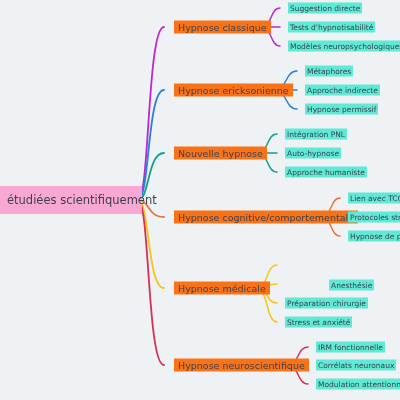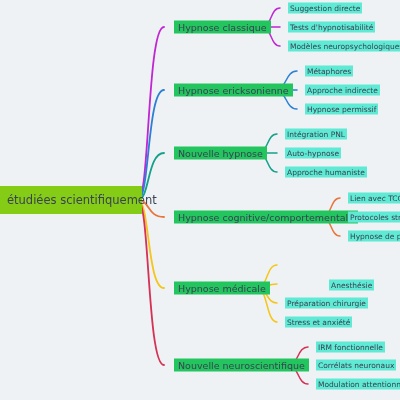--- a/index.html
+++ b/index.html
@@ -30,21 +30,21 @@
     white-space: nowrap;
     padding: 7px 9px 7px 7px;
     box-sizing: border-box;
     z-index: 5;
   }
   .branch-label {
     position: absolute;
     color: #3b4252;
     font-size: 9.5px;
     white-space: nowrap;
-    background: #22c55e;
+    background: #f97316;
     padding: 1px 4px;
     z-index: 4;
     transform: translateY(-50%);
   }
   .leaf-label {
     position: absolute;
     color: #3b4252;
     font-size: 7.5px;
     white-space: nowrap;
     background: #5eead4;
@@ -79,21 +79,21 @@
       <path d="M 257 288 C 268 288, 266 265, 277 265" fill="none" stroke="#f5c518" stroke-width="1.5" stroke-linecap="round"></path>
       <path d="M 257 288 C 268 288, 266 284, 277 284" fill="none" stroke="#f5c518" stroke-width="1.5" stroke-linecap="round"></path>
       <path d="M 257 288 C 268 288, 266 303, 277 303" fill="none" stroke="#f5c518" stroke-width="1.5" stroke-linecap="round"></path>
       <path d="M 257 288 C 268 288, 266 322, 277 322" fill="none" stroke="#f5c518" stroke-width="1.5" stroke-linecap="round"></path>
       <path d="M 138 200 C 149.7 200, 147.1 365, 164 365" fill="none" stroke="#d63054" stroke-width="1.8" stroke-linecap="round"></path>
       <path d="M 288 365 C 299 365, 297 347, 308 347" fill="none" stroke="#d63054" stroke-width="1.5" stroke-linecap="round"></path>
       <path d="M 288 365 C 299 365, 297 365, 308 365" fill="none" stroke="#d63054" stroke-width="1.5" stroke-linecap="round"></path>
       <path d="M 288 365 C 299 365, 297 384, 308 384" fill="none" stroke="#d63054" stroke-width="1.5" stroke-linecap="round"></path>
     </svg>
 
-  <div class="root-node" style="left: 0px; top: 186px; width: 142px; height: 28px; background: #84cc16; color: rgb(59, 66, 82);">
+  <div class="root-node" style="left: 0px; top: 186px; width: 142px; height: 28px; background: #f9a8d4; color: rgb(59, 66, 82);">
     <span>étudiées scientifiquement</span>
   </div>
 
 <div class="branch-label" style="left: 174px; top: 27px;"><span>Hypnose classique</span></div>
     <div class="leaf-label" style="left: 288px; top: 8px;"><span>Suggestion directe</span></div>
     <div class="leaf-label" style="left: 288px; top: 27px;"><span>Tests d'hypnotisabilité</span></div>
     <div class="leaf-label" style="left: 288px; top: 46px;"><span>Modèles neuropsychologiques</span></div>
     <div class="branch-label" style="left: 174px; top: 90px;"><span>Hypnose ericksonienne</span></div>
     <div class="leaf-label" style="left: 305px; top: 71px;"><span>Métaphores</span></div>
     <div class="leaf-label" style="left: 305px; top: 90px;"><span>Approche indirecte</span></div>
@@ -103,17 +103,17 @@
     <div class="leaf-label" style="left: 285px; top: 153px;"><span>Auto-hypnose</span></div>
     <div class="leaf-label" style="left: 285px; top: 172px;"><span>Approche humaniste</span></div>
     <div class="branch-label" style="left: 174px; top: 217px;"><span>Hypnose cognitive/comportementale</span></div>
     <div class="leaf-label" style="left: 348px; top: 198px;"><span>Lien avec TCC</span></div>
     <div class="leaf-label" style="left: 348px; top: 217px;"><span>Protocoles structurés</span></div>
     <div class="leaf-label" style="left: 348px; top: 236px;"><span>Hypnose de performance</span></div>
     <div class="branch-label" style="left: 174px; top: 288px;"><span>Hypnose médicale</span></div>
     <div class="leaf-label" style="left: 285px; top: 285px; margin-left: 44px;"><span>Anesthésie</span></div>
     <div class="leaf-label" style="left: 285px; top: 322px;"><span>Stress et anxiété</span></div>
     <div class="leaf-label" style="left: 285px; top: 303px;"><span>Préparation chirurgie</span></div>
-    <div class="branch-label" style="left: 174px; top: 365px;"><span>Nouvelle neuroscientifique</span></div>
+    <div class="branch-label" style="left: 174px; top: 365px;"><span>Hypnose neuroscientifique</span></div>
     <div class="leaf-label" style="left: 316px; top: 347px;"><span>IRM fonctionnelle</span></div>
     <div class="leaf-label" style="left: 316px; top: 365px;"><span>Corrélats neuronaux</span></div>
     <div class="leaf-label" style="left: 316px; top: 384px;"><span>Modulation attentionnelle</span></div>
   </div>
 
 </body></html>

